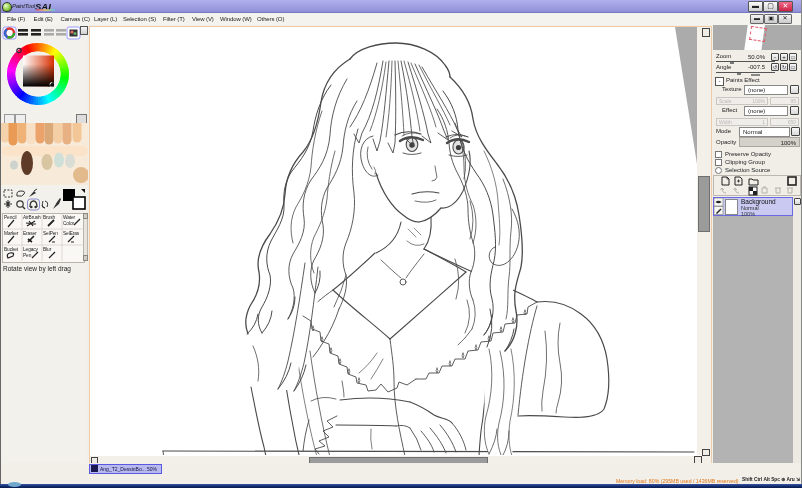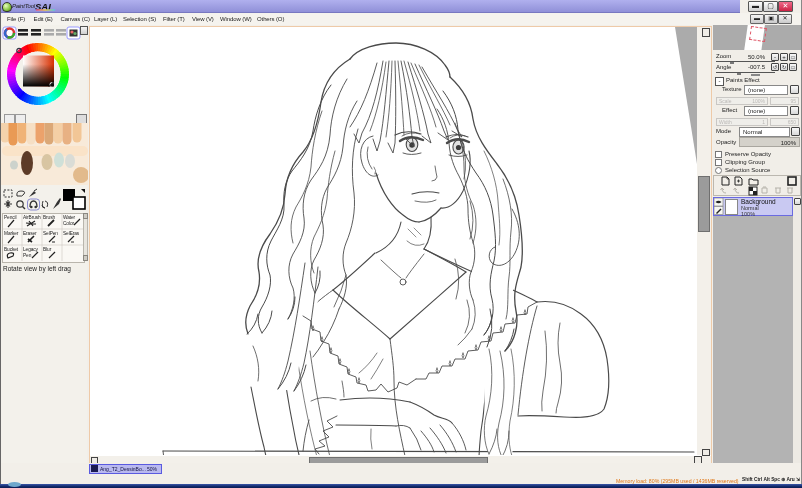--- a/index.html
+++ b/index.html
@@ -1,18 +1,18 @@
 <!DOCTYPE html>
 <html><head><meta charset="utf-8"><style>
 html,body{margin:0;padding:0;}
 body{width:802px;height:488px;overflow:hidden;font-family:"Liberation Sans",sans-serif;background:#f2efe9;}
 #root{position:absolute;left:0;top:0;width:802px;height:488px;}
 .abs{position:absolute;}
 
-#titlebar{left:0;top:0;width:740px;height:12px;background:linear-gradient(#b0b0ee,#9090d8);border-bottom:1px solid #7878c0;}
+#titlebar{left:0;top:0;width:802px;height:12px;background:linear-gradient(#b0b0ee,#9090d8);border-bottom:1px solid #7878c0;}
 #titlebar .logo{left:2px;top:1.5px;width:8px;height:8px;border-radius:50% 50% 40% 40%;background:radial-gradient(circle at 35% 35%,#eaffc0,#86c440 60%,#4a7a18);border:1px solid #333;}
 .ttxt{left:12px;top:3px;font-size:6px;font-style:italic;color:#222;letter-spacing:-0.2px;}
 .tsai{left:35px;top:0.5px;font-size:9.5px;font-weight:bold;color:#111;font-style:italic;}
 .tbtn{width:13px;height:9px;top:1px;background:linear-gradient(#fdfdfd,#cfcfcf);border:1px solid #555;border-radius:1px;font-size:7px;line-height:7px;text-align:center;color:#222;}
 .tbtn.close{background:linear-gradient(#f06a8a,#cc2244);color:#fff;}
 
 #menubar{left:0;top:13px;width:802px;height:12px;background:#f5f3ee;}
 #menubar span{position:absolute;top:3px;font-size:6px;color:#1b1b1b;white-space:nowrap;letter-spacing:-0.1px;}
 .mbtn{width:12px;height:8px;top:14px;background:linear-gradient(#f4f4f4,#cacaca);border:1px solid #666;border-radius:1px;font-size:6px;line-height:6px;text-align:center;color:#222;}
 

